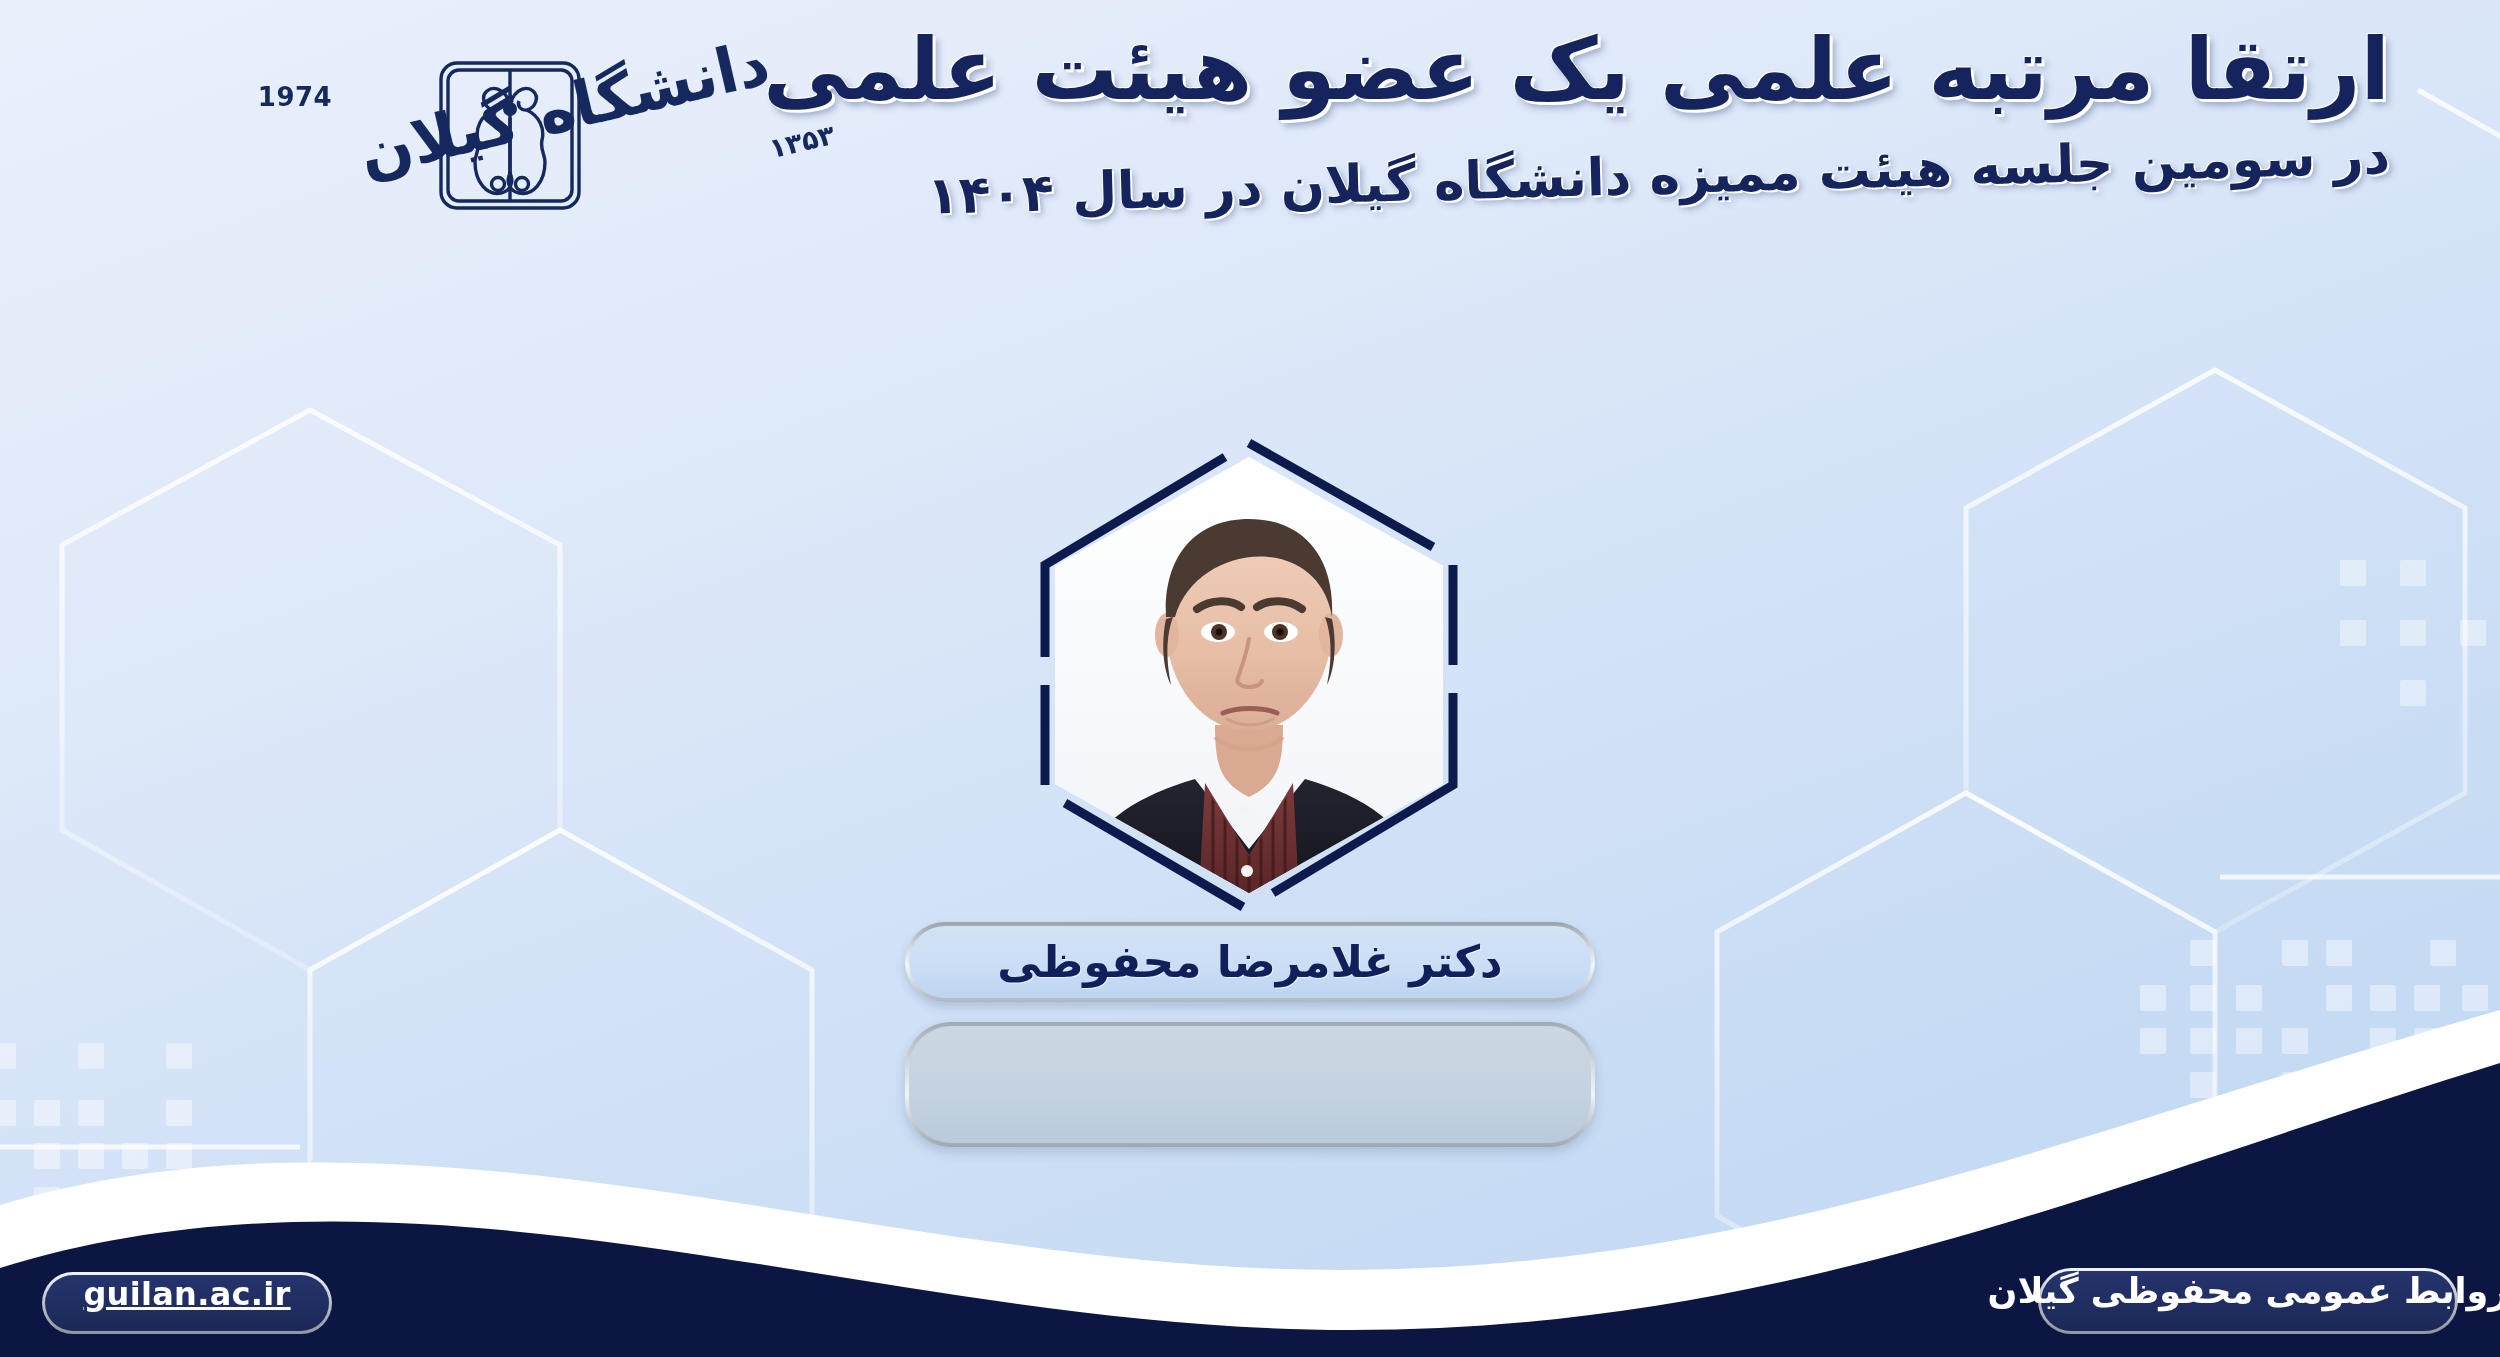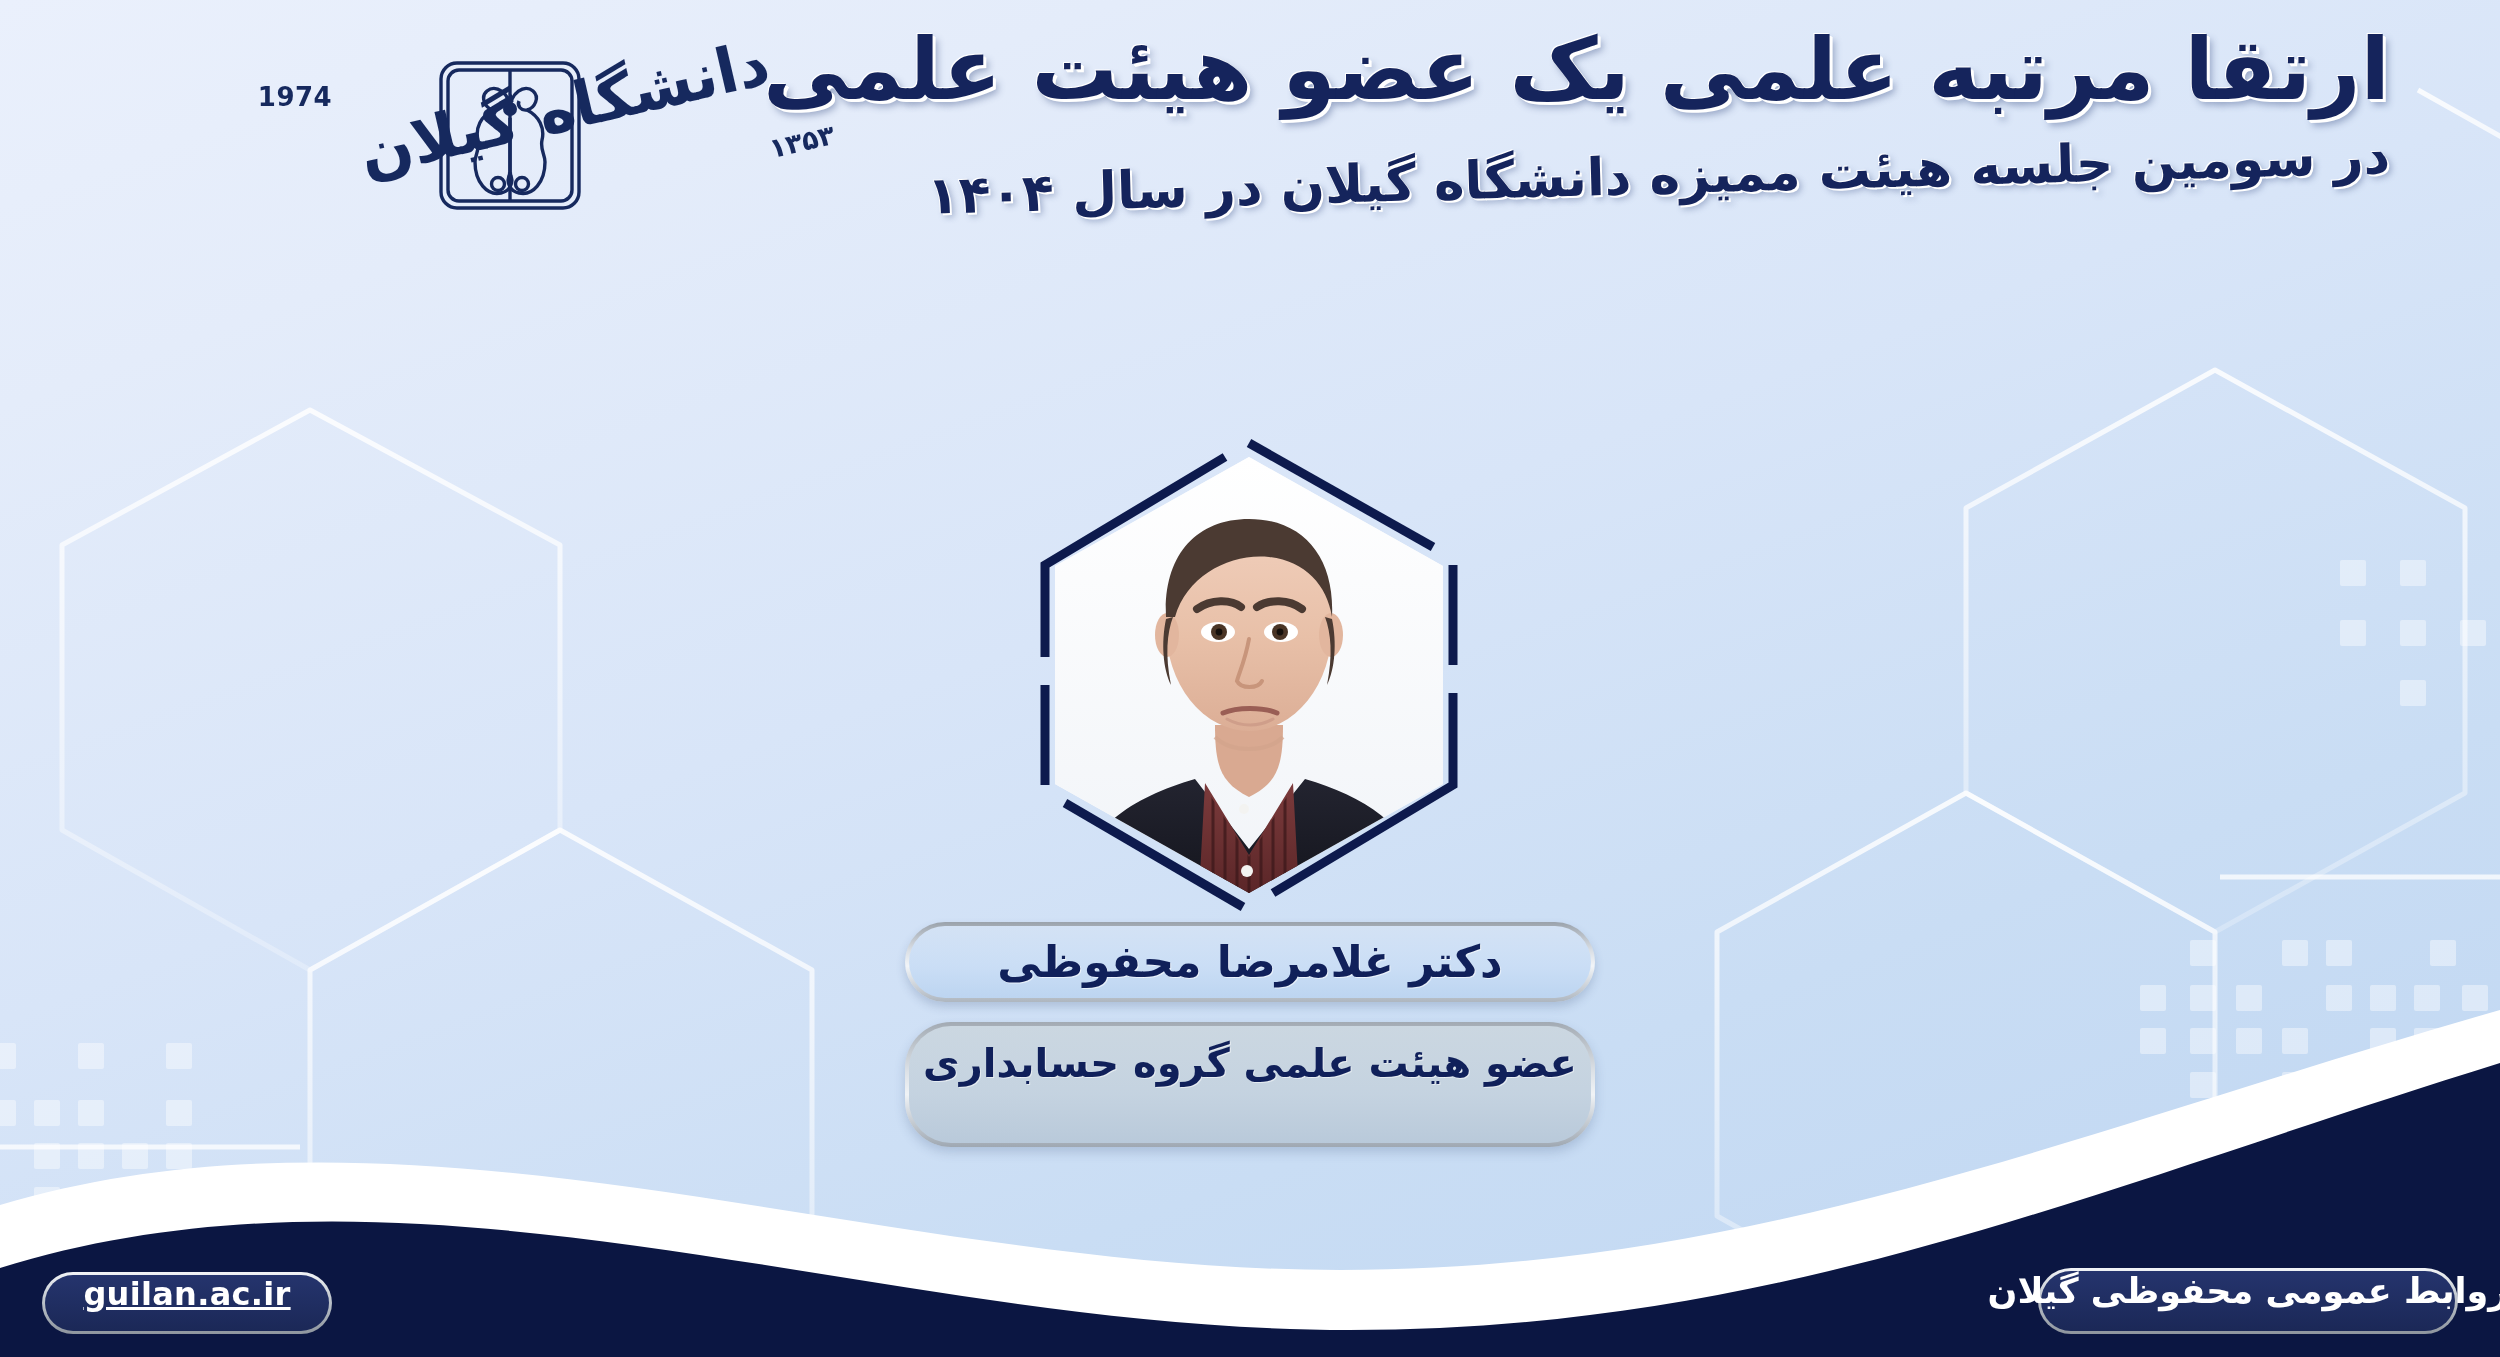--- a/index.html
+++ b/index.html
@@ -452,21 +452,20 @@
         </g>
       </svg>
     </div>
   </div>
 
   <div class="name-badge">
     <span class="name-badge-text">دکتر غلامرضا محفوظی</span>
   </div>
 
   <div class="role-badge">
-    <span class="role-line">عضو هیئت علمی گروه حسابداری</span>
   </div>
 
   <a class="pill pill-site" href="#">
     <span>guilan.ac.ir</span>
   </a>
 
   <div class="pill pill-pr">
     <span>روابط عمومی محفوظی گیلان</span>
   </div>
 

